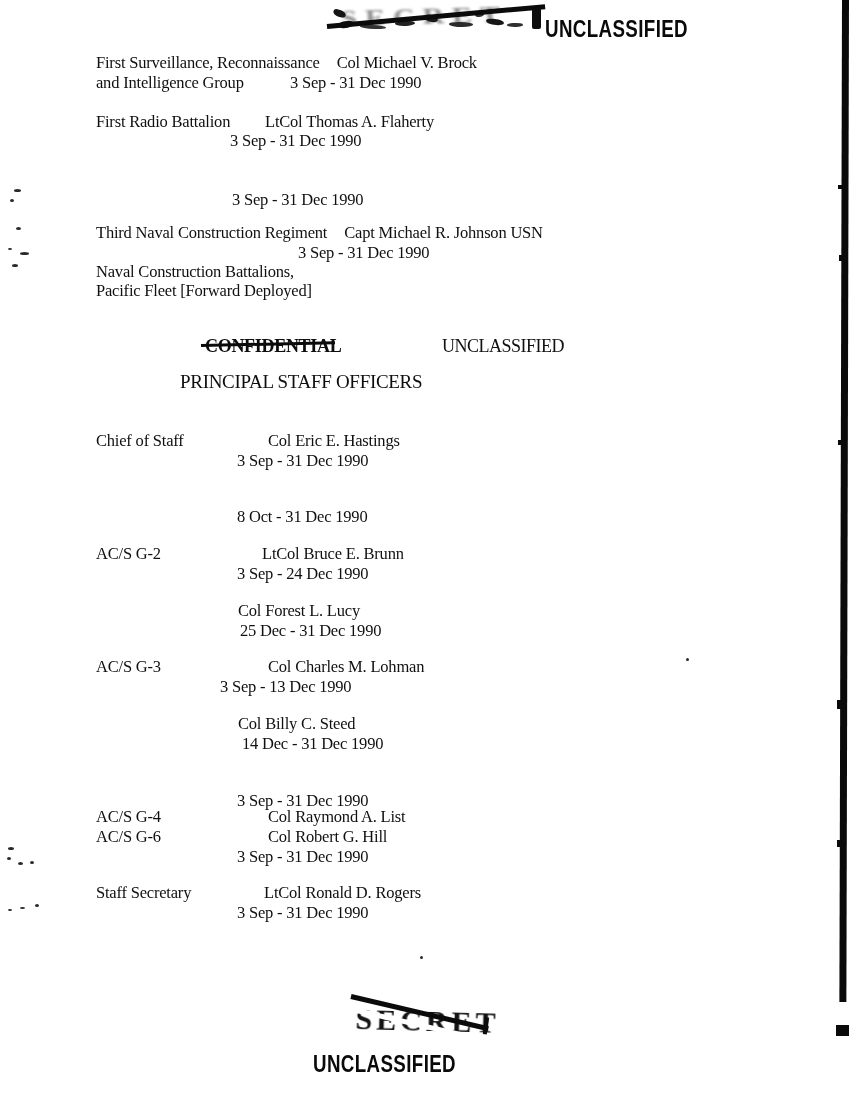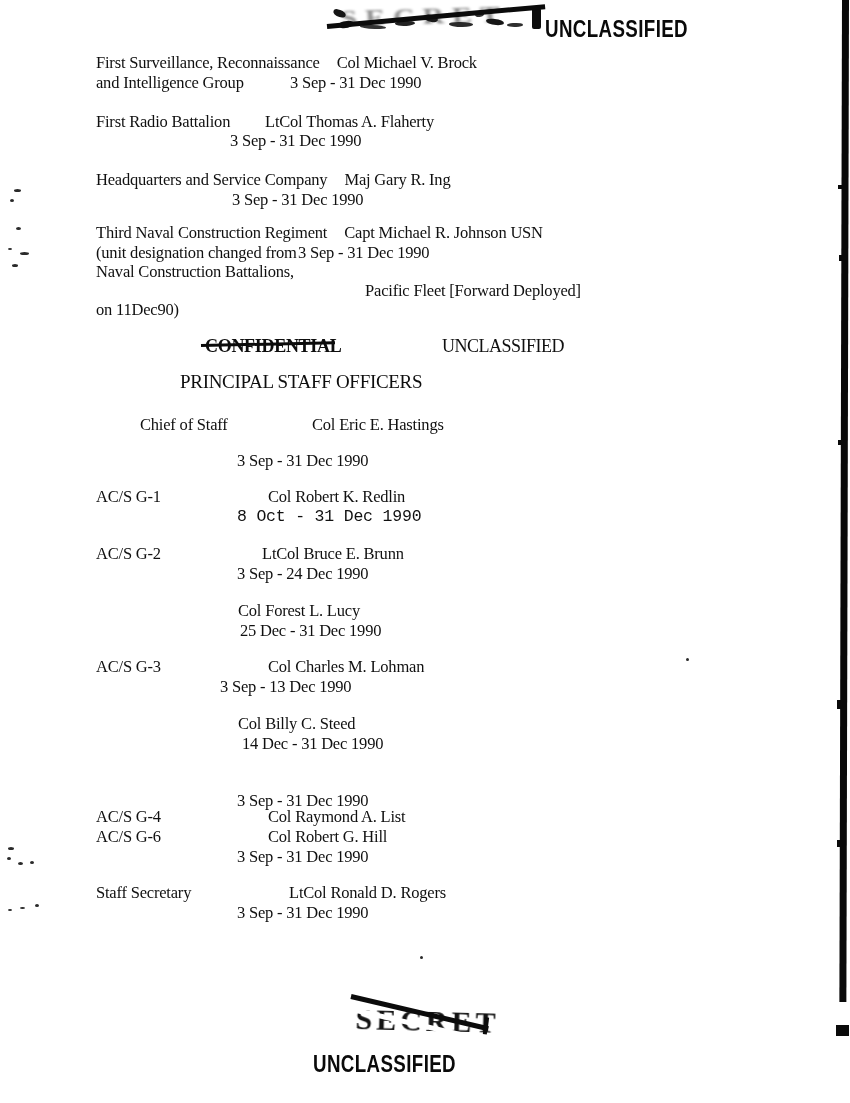--- a/index.html
+++ b/index.html
@@ -74,64 +74,53 @@
   </div>
 
   <div class="line" style="top:112px;">
     <span class="lbl">First Radio Battalion</span>
     <span class="abs" style="left:265px;">LtCol Thomas A. Flaherty</span>
   </div>
   <div class="line" style="top:131px;">
     <span class="abs" style="left:230px;">3 Sep - 31 Dec 1990</span>
   </div>
 
-  <div class="line" style="top:170px;">
-    <span class="lbl">Headquarters and Service Company</span><span class="gap">Maj Gary R. Ing</span>
-  </div>
   <div class="line" style="top:190px;">
     <span class="abs" style="left:232px;">3 Sep - 31 Dec 1990</span>
   </div>
 
   <div class="line" style="top:223px;">
     <span class="lbl">Third Naval Construction Regiment</span><span class="gap">Capt Michael R. Johnson USN</span>
   </div>
   <div class="line" style="top:243px;">
-    <span class="lbl">(unit designation changed from</span>
     <span class="abs" style="left:298px;">3 Sep - 31 Dec 1990</span>
   </div>
   <div class="line" style="top:262px;">
     <span class="lbl">Naval Construction Battalions,</span>
   </div>
-  <div class="line" style="top:281px;text-align:center;">
+  <div class="line" style="top:281px;">
     <span class="lbl">Pacific Fleet [Forward Deployed]</span>
-  </div>
-  <div class="line" style="top:300px;">
-    <span class="lbl">on 11Dec90)</span>
   </div>
 
   <span class="class-struck" style="left:205px;top:336px;">CONFIDENTIAL</span>
   <div class="stamp-bar" style="left:201px;top:344px;width:134px;height:3px;transform:rotate(-1.2deg);"></div>
   <span class="class-serif" style="left:442px;top:336px;">UNCLASSIFIED</span>
 
   <span class="heading" style="left:180px;top:371px;">PRINCIPAL STAFF OFFICERS</span>
 
-  <div class="line" style="top:415px;margin-left:44px;">
+  <div class="line" style="top:431px;">
     <span class="lbl">Chief of Staff</span>
     <span class="abs" style="left:268px;">Col Eric E. Hastings</span>
   </div>
   <div class="line" style="top:451px;">
     <span class="abs" style="left:237px;">3 Sep - 31 Dec 1990</span>
   </div>
 
-  <div class="line" style="top:487px;">
-    <span class="lbl">AC/S G-1</span>
-    <span class="abs" style="left:268px;">Col Robert K. Redlin</span>
-  </div>
   <div class="line" style="top:507px;">
-    <span class="abs" style="left:237px;font-family:Liberation Mono, monospace;">8 Oct - 31 Dec 1990</span>
+    <span class="abs" style="left:237px;">8 Oct - 31 Dec 1990</span>
   </div>
 
   <div class="line" style="top:544px;">
     <span class="lbl">AC/S G-2</span>
     <span class="abs" style="left:262px;">LtCol Bruce E. Brunn</span>
   </div>
   <div class="line" style="top:564px;">
     <span class="abs" style="left:237px;">3 Sep - 24 Dec 1990</span>
   </div>
 
@@ -168,21 +157,21 @@
   <div class="line" style="top:827px;">
     <span class="lbl">AC/S G-6</span>
     <span class="abs" style="left:268px;">Col Robert G. Hill</span>
   </div>
   <div class="line" style="top:847px;">
     <span class="abs" style="left:237px;">3 Sep - 31 Dec 1990</span>
   </div>
 
   <div class="line" style="top:883px;">
     <span class="lbl">Staff Secretary</span>
-    <span class="abs" style="left:264px;margin-left:25px;">LtCol Ronald D. Rogers</span>
+    <span class="abs" style="left:264px;">LtCol Ronald D. Rogers</span>
   </div>
   <div class="line" style="top:903px;">
     <span class="abs" style="left:237px;">3 Sep - 31 Dec 1990</span>
   </div>
 
   <div>
     <span class="bottom-secret">SECRET</span>
     <div class="white-wipe" style="left:352px;top:1007px;width:150px;height:5px;transform:rotate(13deg);"></div>
     <div class="white-wipe" style="left:370px;top:1000px;width:120px;height:3px;transform:rotate(13deg);"></div>
     <div class="stamp-bar" style="left:351px;top:994px;width:141px;height:5px;transform:rotate(13.2deg);"></div>

